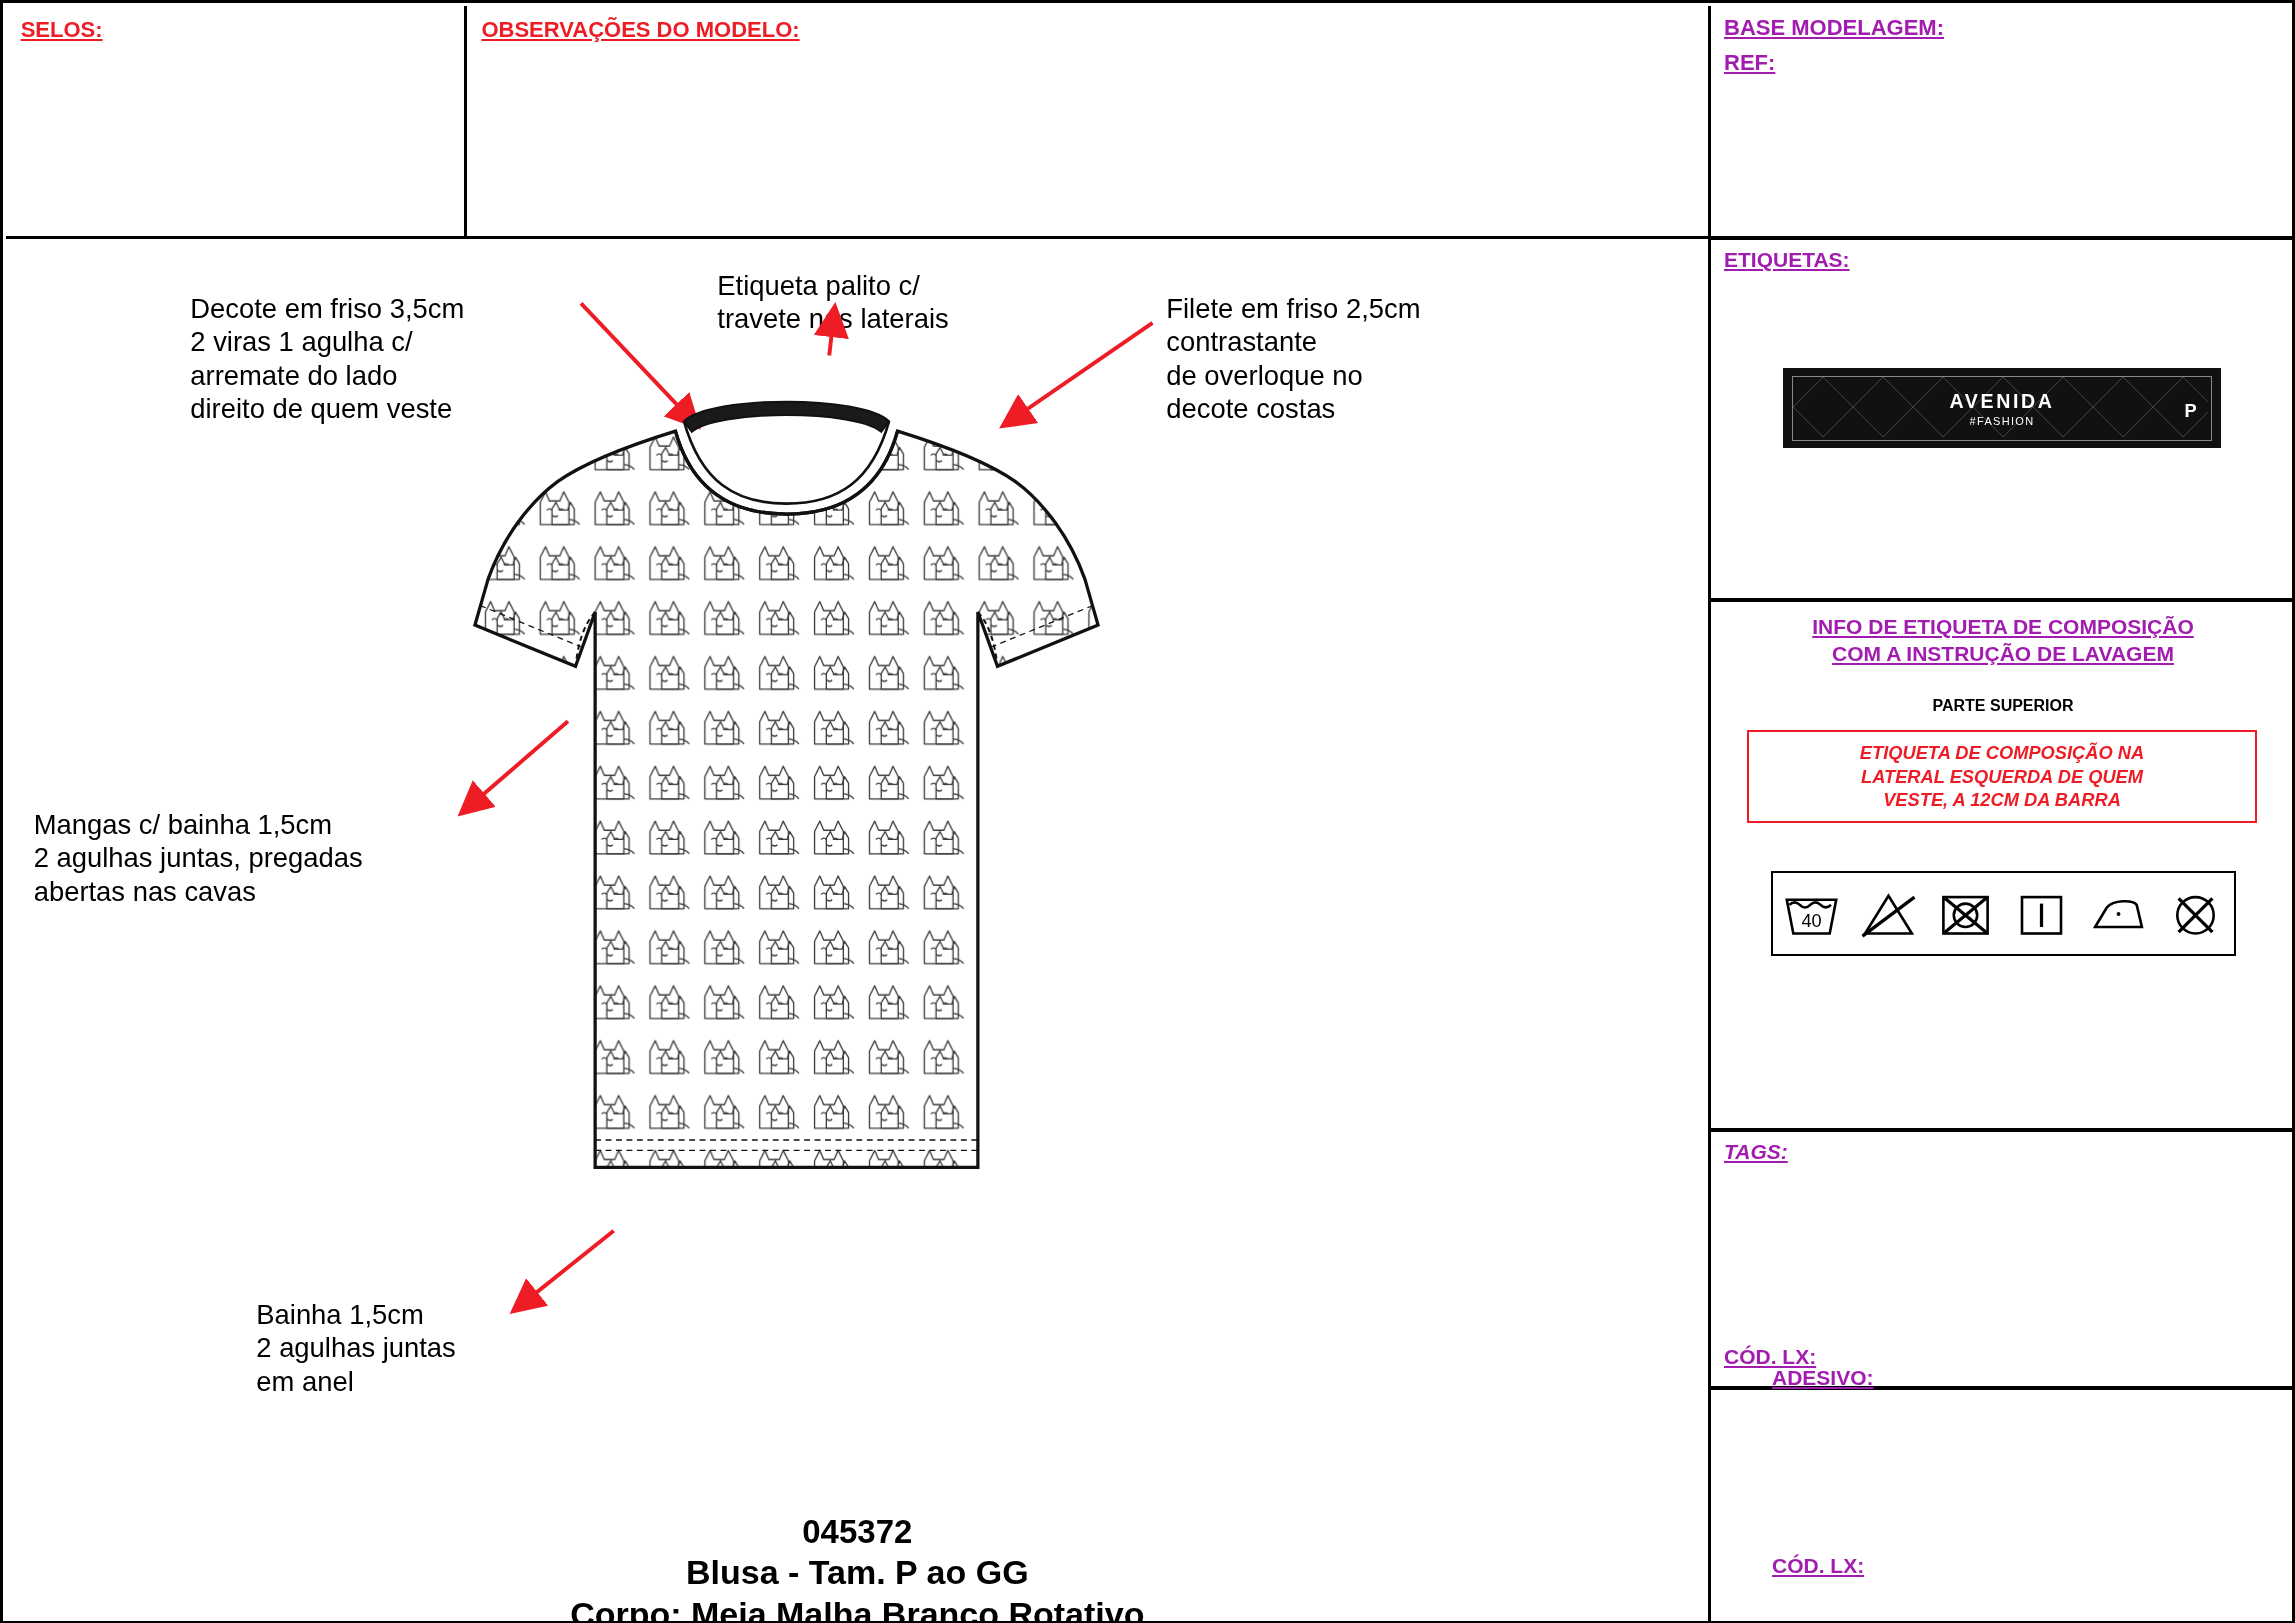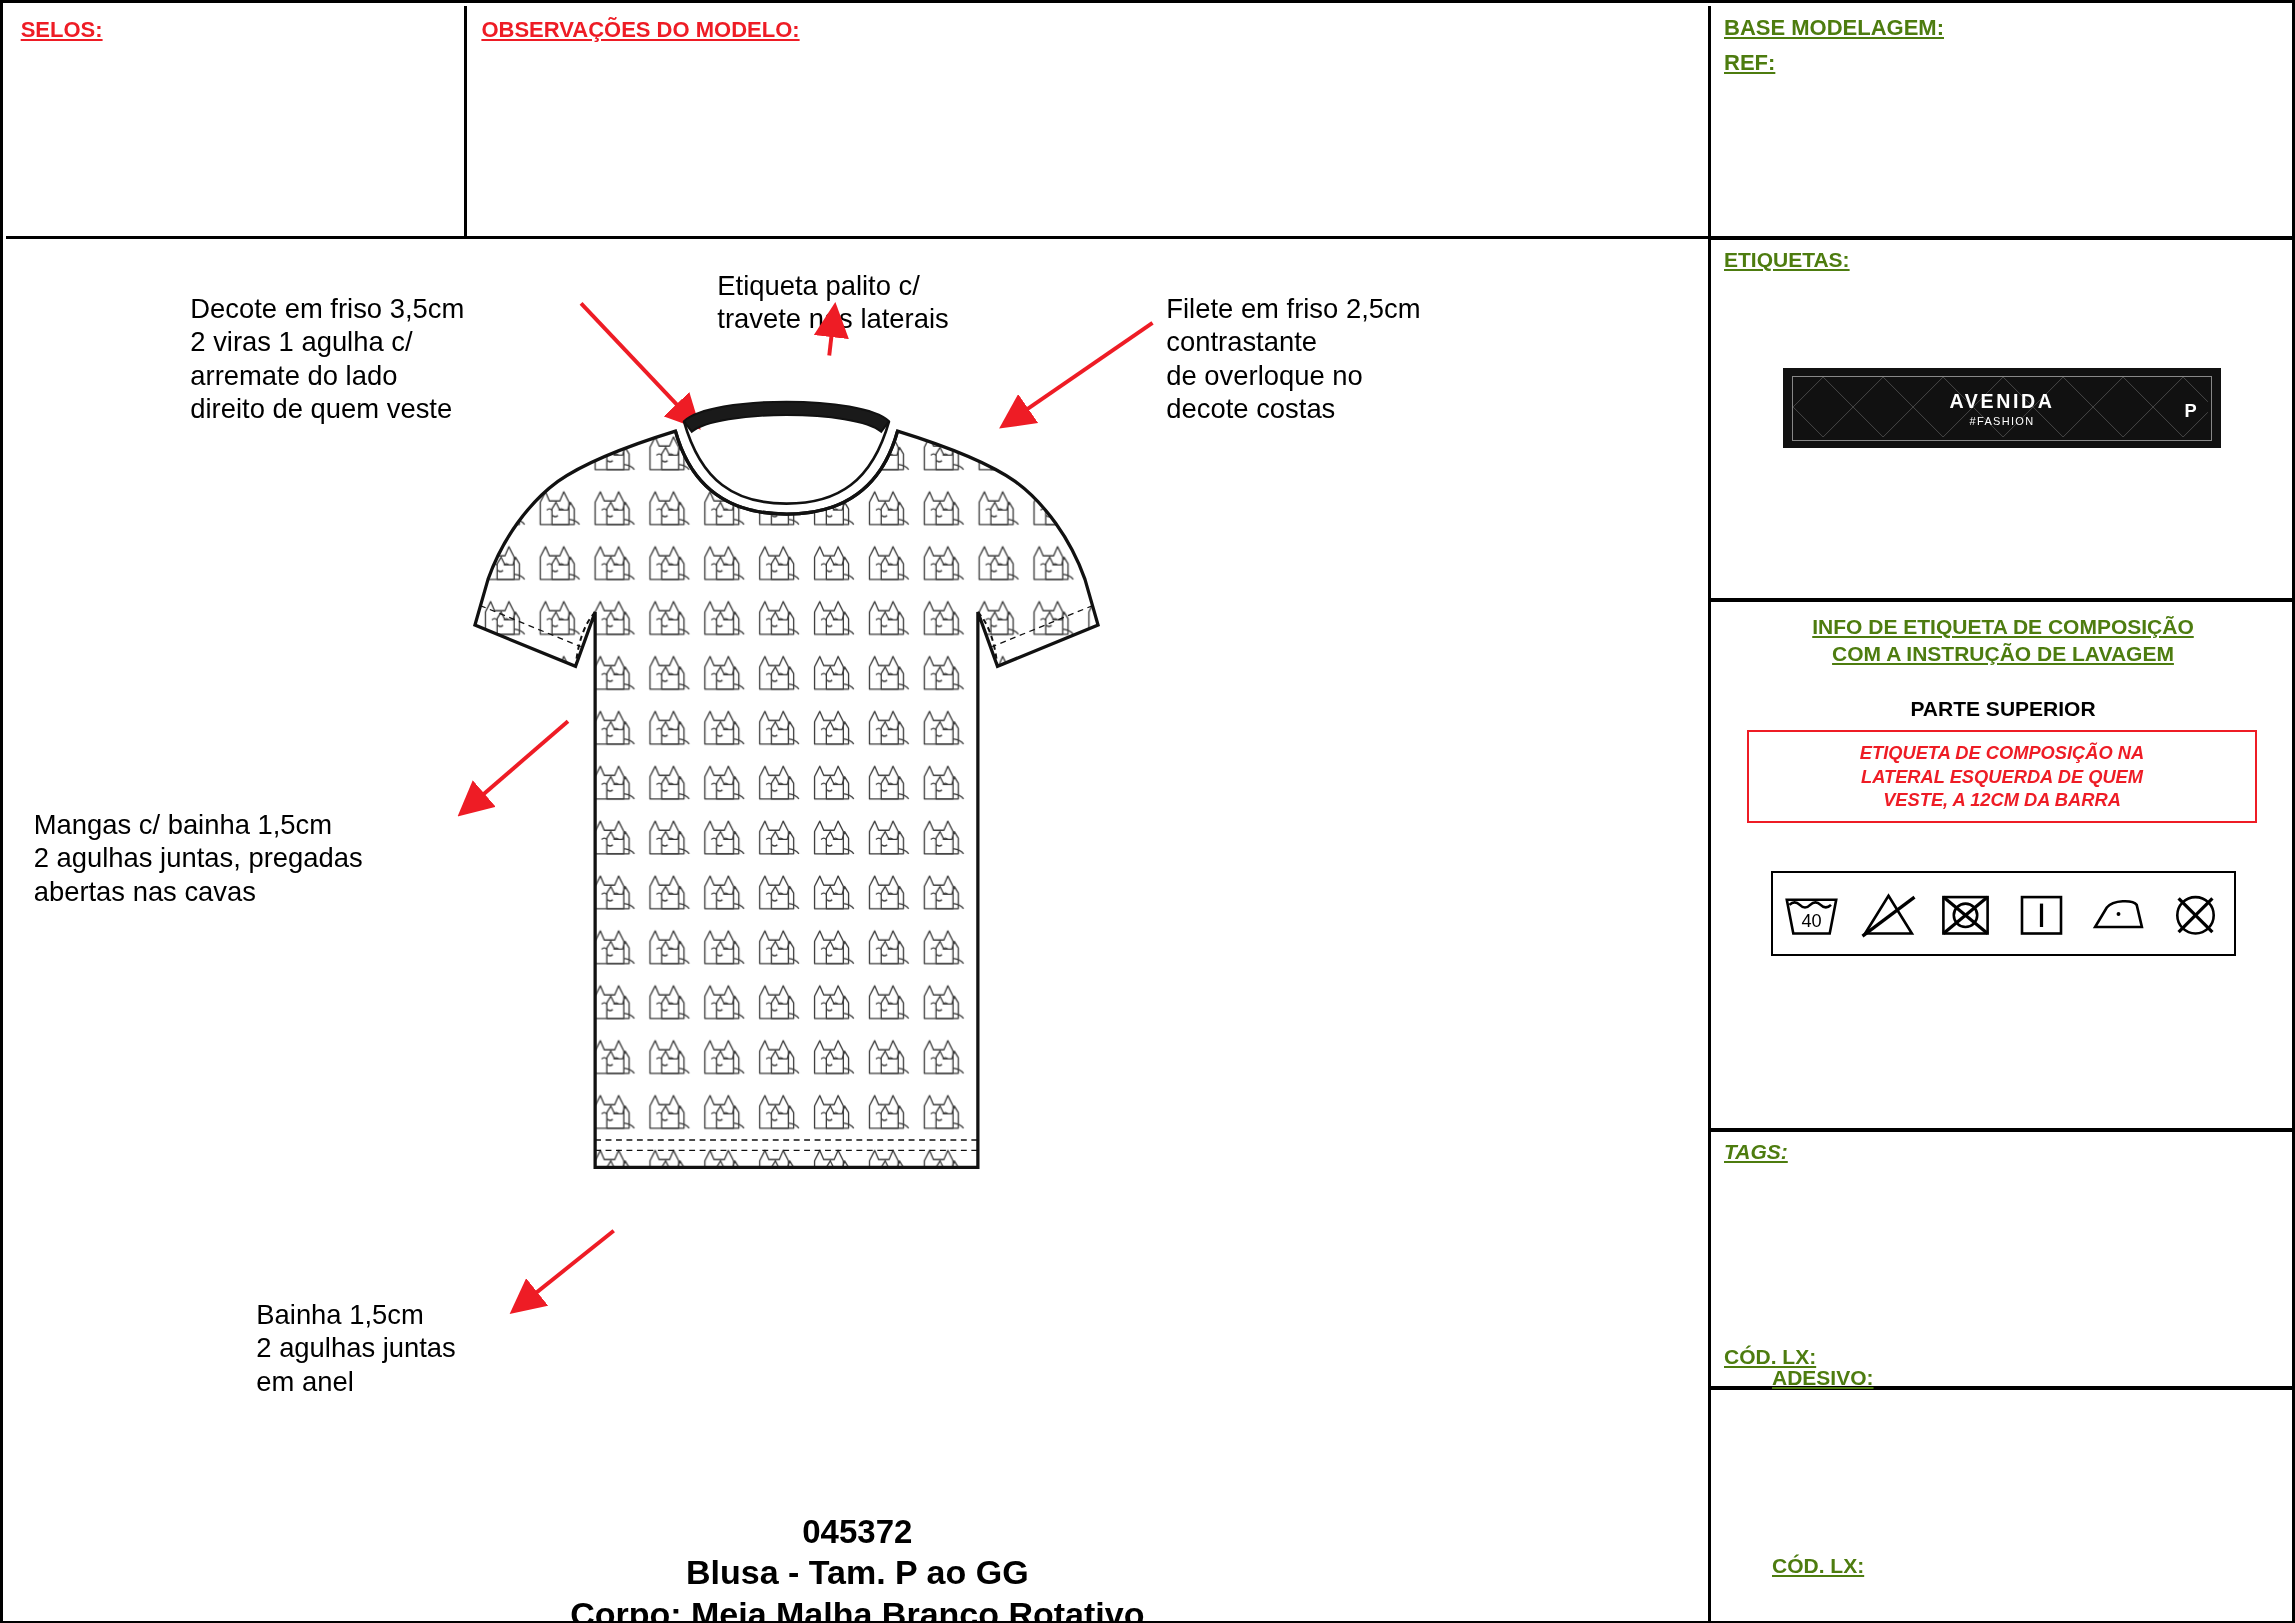--- a/index.html
+++ b/index.html
@@ -92,21 +92,21 @@
     width: 584px;
     height: 1617px;
   }
   .rsec {
     position: absolute;
     left: 0;
     width: 584px;
     box-sizing: border-box;
   }
   .rlabel {
-    color: #4d7c0f;
+    color: #a21caf;
     font-weight: bold;
     font-size: 21px;
     text-decoration: underline;
     white-space: nowrap;
   }
   .center-bold {
     text-align: center;
     font-weight: bold;
     font-size: 17px;
     line-height: 1.2;
@@ -336,21 +336,21 @@
           <div class="etq-sub" style="position:relative">#FASHION</div>
           <div class="etq-size">P</div>
         </div>
       </div>
     </div>
     <div class="hline" style="left:0; top:592px; width:584px;"></div>
 
     <div class="rsec" style="top:596px; height:526px;">
       <div class="rlabel" style="position:absolute; left:0; top:10.5px; width:584px; text-align:center; white-space:pre-line; line-height:1.3;">INFO DE ETIQUETA DE COMPOSIÇÃO
 COM A INSTRUÇÃO DE LAVAGEM</div>
-      <div class="center-bold" style="position:absolute; left:0; top:94px; width:584px; font-size:21px;">PARTE SUPERIOR</div>
+      <div class="center-bold" style="position:absolute; left:0; top:94px; width:584px; font-size:16px;">PARTE SUPERIOR</div>
       <div class="comp-box" style="top:128px; white-space:pre-line;font-style:italic;">ETIQUETA DE COMPOSIÇÃO NA
 LATERAL ESQUERDA DE QUEM
 VESTE, A 12CM DA BARRA</div>
 
       <div class="care-box" style="top:269px;">
 
         <svg width="63" height="52" viewBox="0 0 96 80">
           <path d="M10 18 L86 18 L76 70 L20 70 Z" fill="none" stroke="#000" stroke-width="4"></path>
           <path d="M14 26 q8 -8 16 0 q8 8 16 0 q8 -8 16 0 q8 8 16 0" fill="none" stroke="#000" stroke-width="4"></path>
           <text x="48" y="60" font-size="28" font-family="Liberation Sans, sans-serif" text-anchor="middle" fill="#000">40</text>

